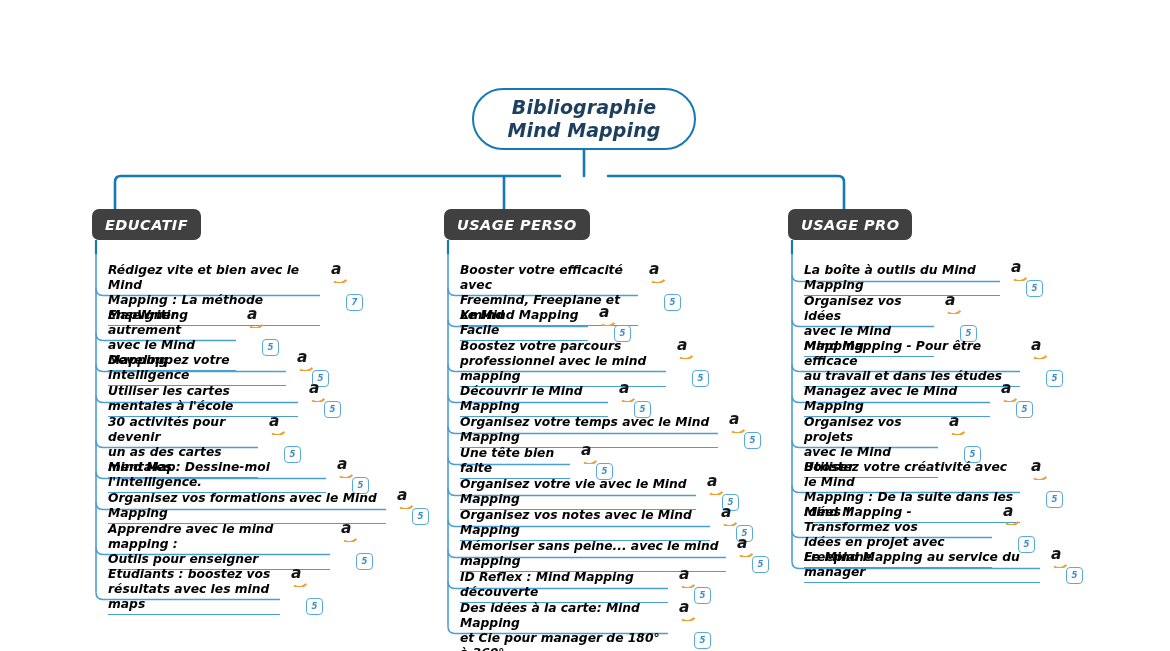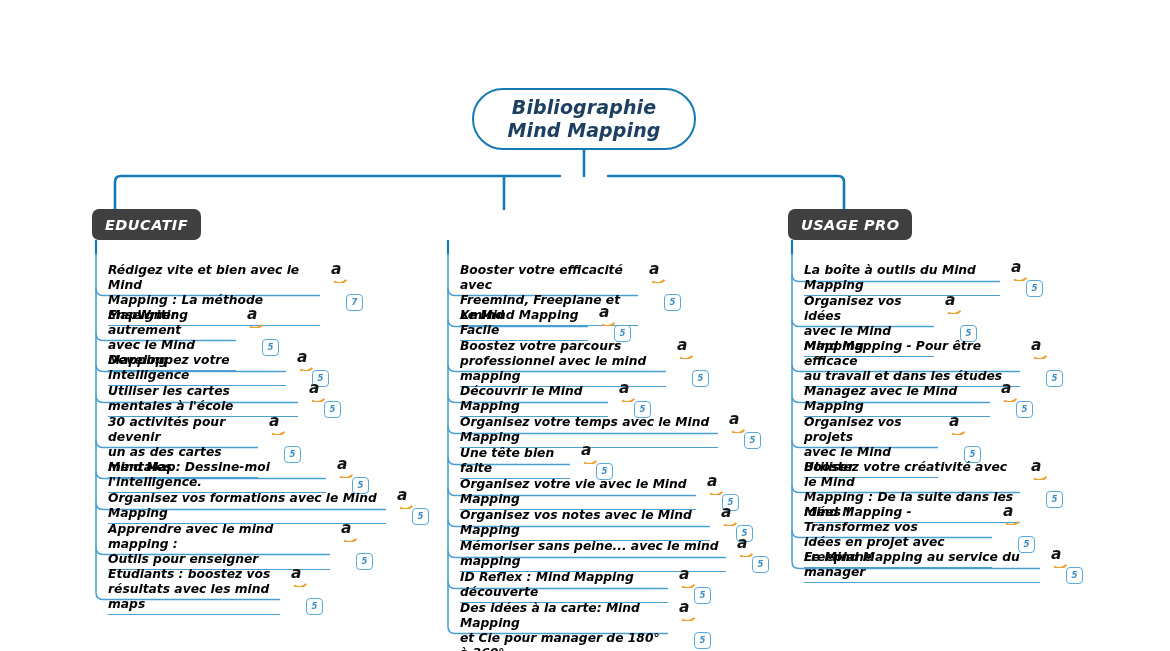--- a/index.html
+++ b/index.html
@@ -178,20 +178,23 @@
     </svg>
 
   <div class="root-node">
     <span class="root-line">Bibliographie</span>
     <span class="root-line">Mind Mapping</span>
   </div>
 
   <div class="cat" id="cat-educatif">
     <span class="cat-label">EDUCATIF</span>
   </div>
+  <div class="cat" id="cat-perso">
+    <span class="cat-label">USAGE PERSO</span>
+  </div>
   <div class="cat" id="cat-pro">
     <span class="cat-label">USAGE PRO</span>
   </div>
 
   <div id="leaves">
       <div class="leaf" style="left: 108px; top: 263px; width: 212px;">
         <span class="leaf-text">Rédigez vite et bien avec le Mind
 Mapping : La méthode MapWriting</span>
         <span class="leaf-rule"></span>
       </div>

